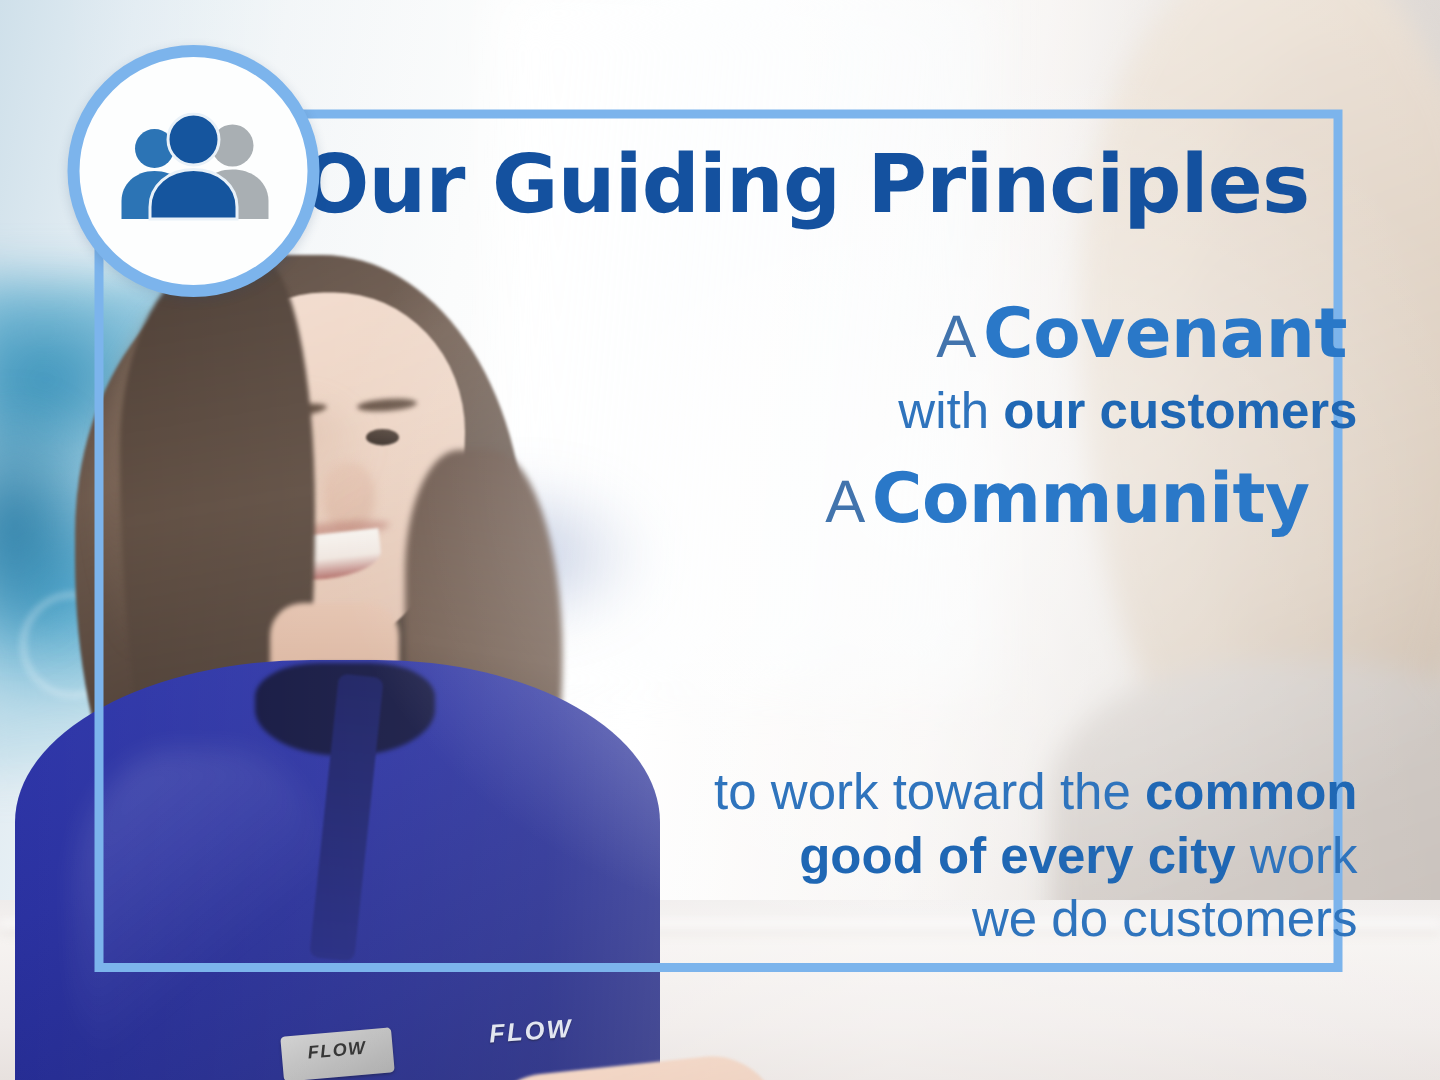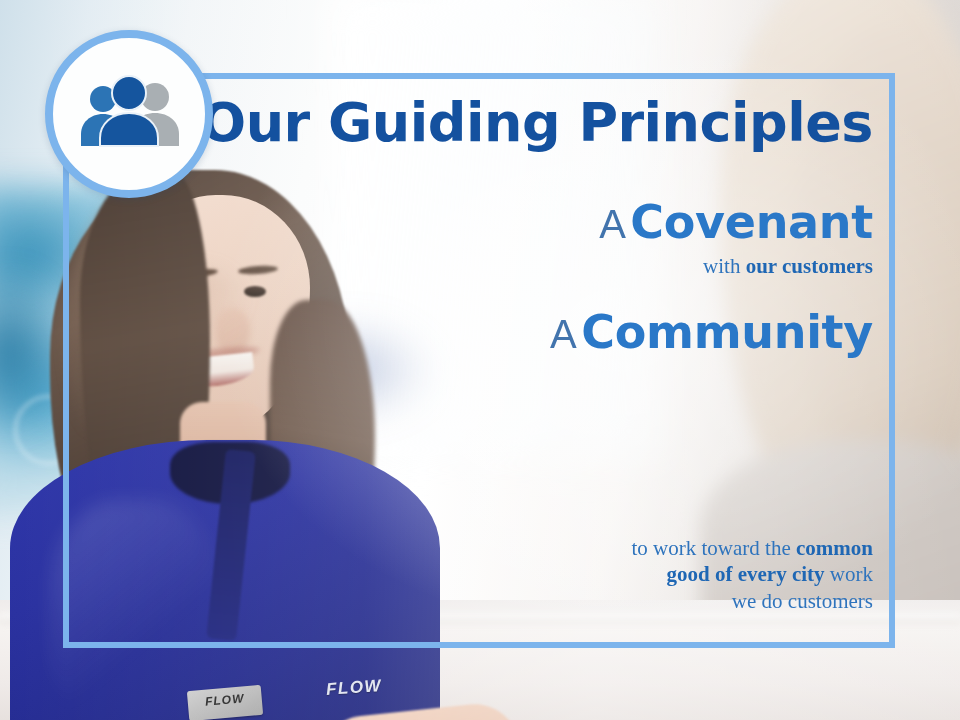--- a/index.html
+++ b/index.html
@@ -380,35 +380,36 @@
     font-family: "DejaVu Sans", sans-serif;
     font-weight: bold;
     font-size: 46px;
     color: #2a78c8;
     letter-spacing: -0.3px;
   }
   .sub {
     position: absolute;
     width: 810px;
     text-align: right;
-    font-family: Liberation Serif, serif;
+    font-family: Liberation Sans, sans-serif;
     font-weight: normal;
-    font-size: 21px;
+    font-size: 34px;
     line-height: 1.25;
     color: #2f74bd;
+    padding-left: 32px;
   }
   .sub b { font-weight: bold; color: #1f67b4; }
 
   
-  .p-covenant   { top: 122px; }
+  .p-covenant   { top: 122px; padding-left: 25px; }
   .s-covenant   { top: 180px; }
   .p-community  { top: 232px; }
   .s-community  { top: 292px; }
   .p-commitment { top: 386px; }
-  .s-commitment { top: 462px; }
+  .s-commitment { top: 434px; }
 </style>
 </head>
 <body>
 
 <div id="poster">
 
   <div class="photo">
     <div class="bg-room"></div>
     <div class="bg-car"></div>
     <div class="bg-car2"></div>

